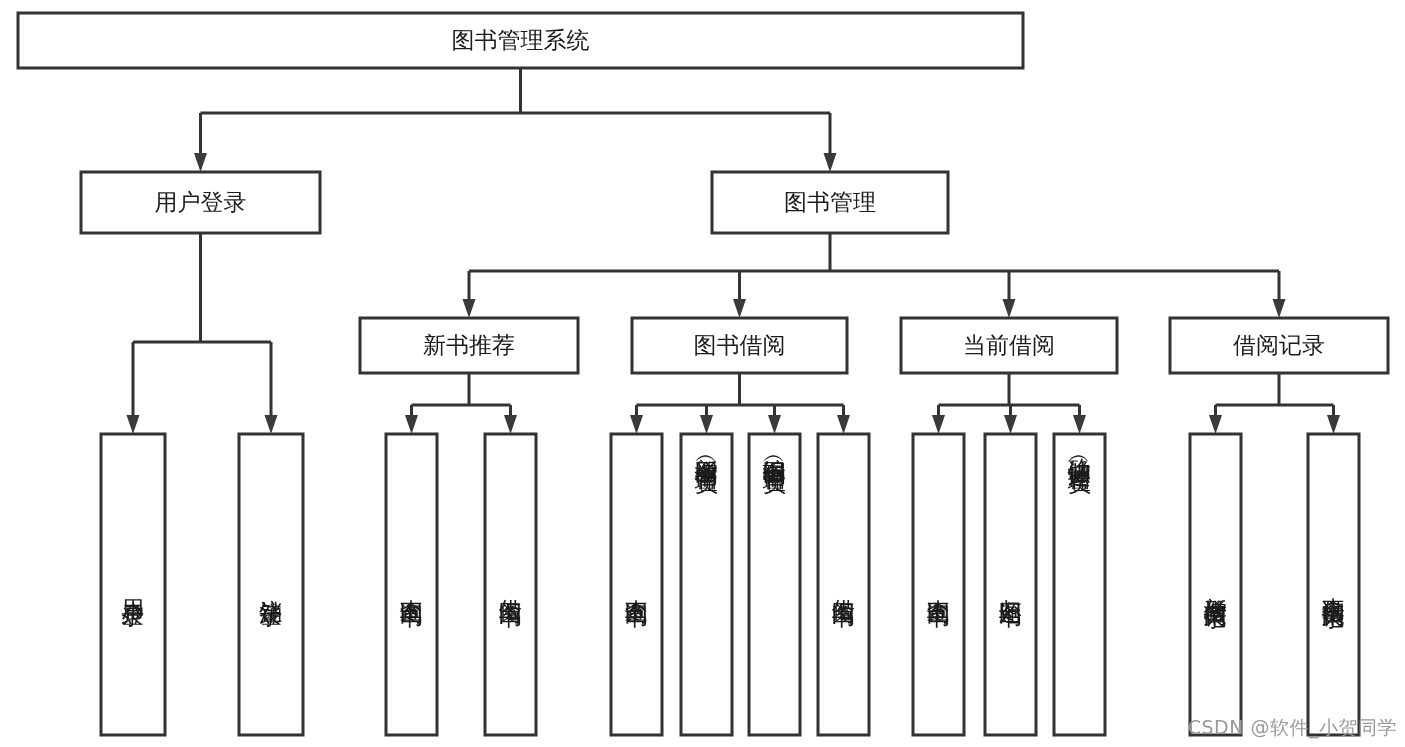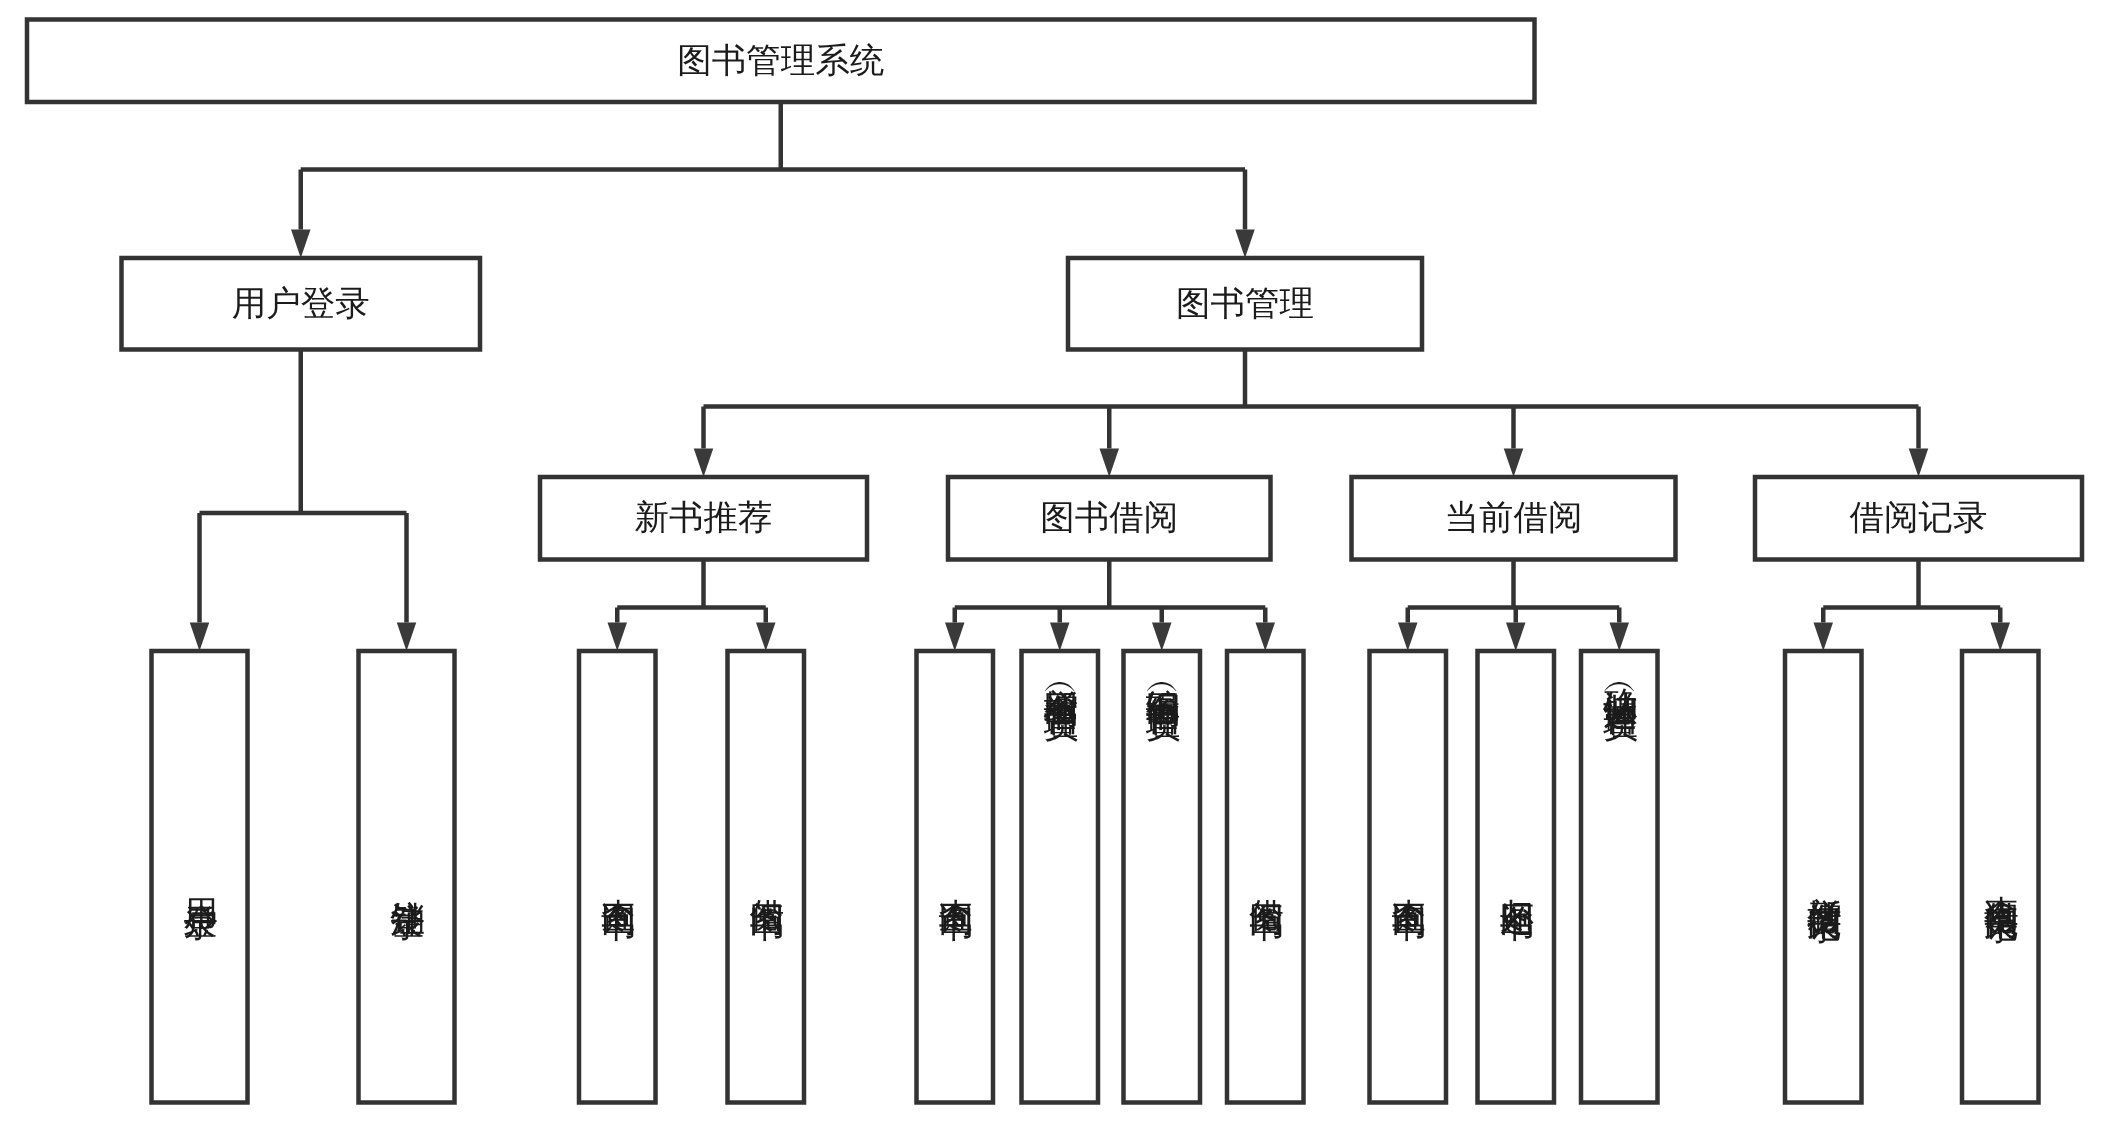--- a/index.html
+++ b/index.html
@@ -216,13 +216,14 @@
       <div class="leaf-label-cell" style="left: 1054px; top: 434px; width: 51px; height: 301px; align-items: flex-start; padding-top: 6px;">
         <span class="leaf-text">确认归还（管理员）</span>
       </div>
       <div class="leaf-label-cell" style="left: 1190px; top: 434px; width: 51px; height: 301px; align-items: center; padding-top: 0px;">
         <span class="leaf-text">新增借阅记录</span>
       </div>
       <div class="leaf-label-cell" style="left: 1308px; top: 434px; width: 51px; height: 301px; align-items: center; padding-top: 0px;">
         <span class="leaf-text">查询借阅记录</span>
       </div>
     </div>
+  <div class="watermark">CSDN @软件_小贺同学</div>
 </div>
 
 </body></html>

